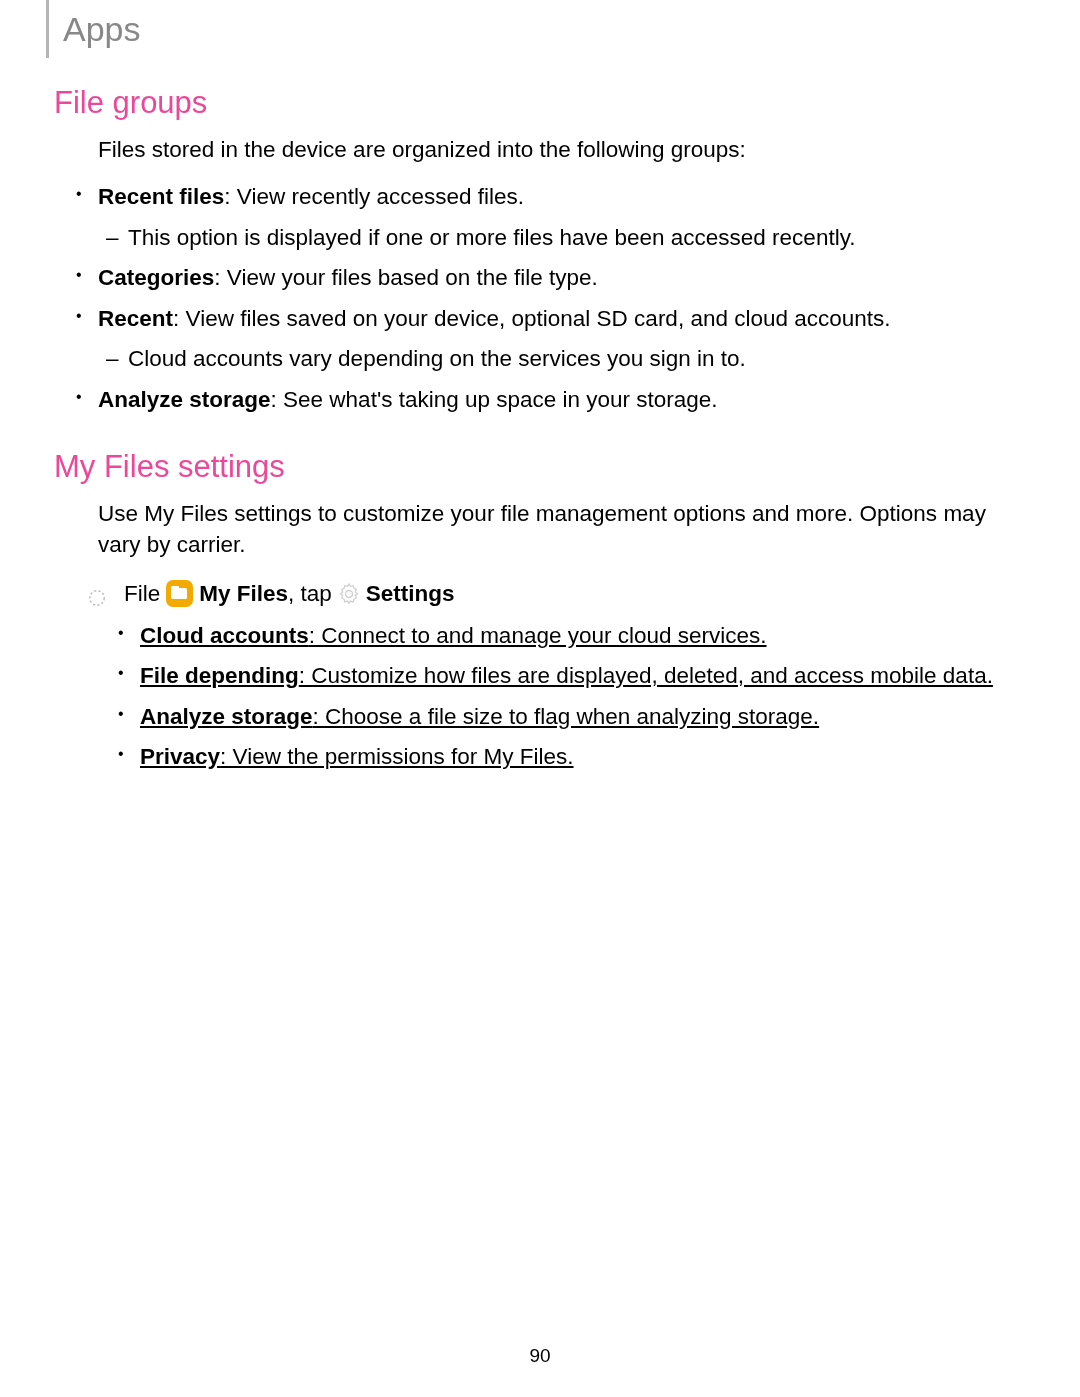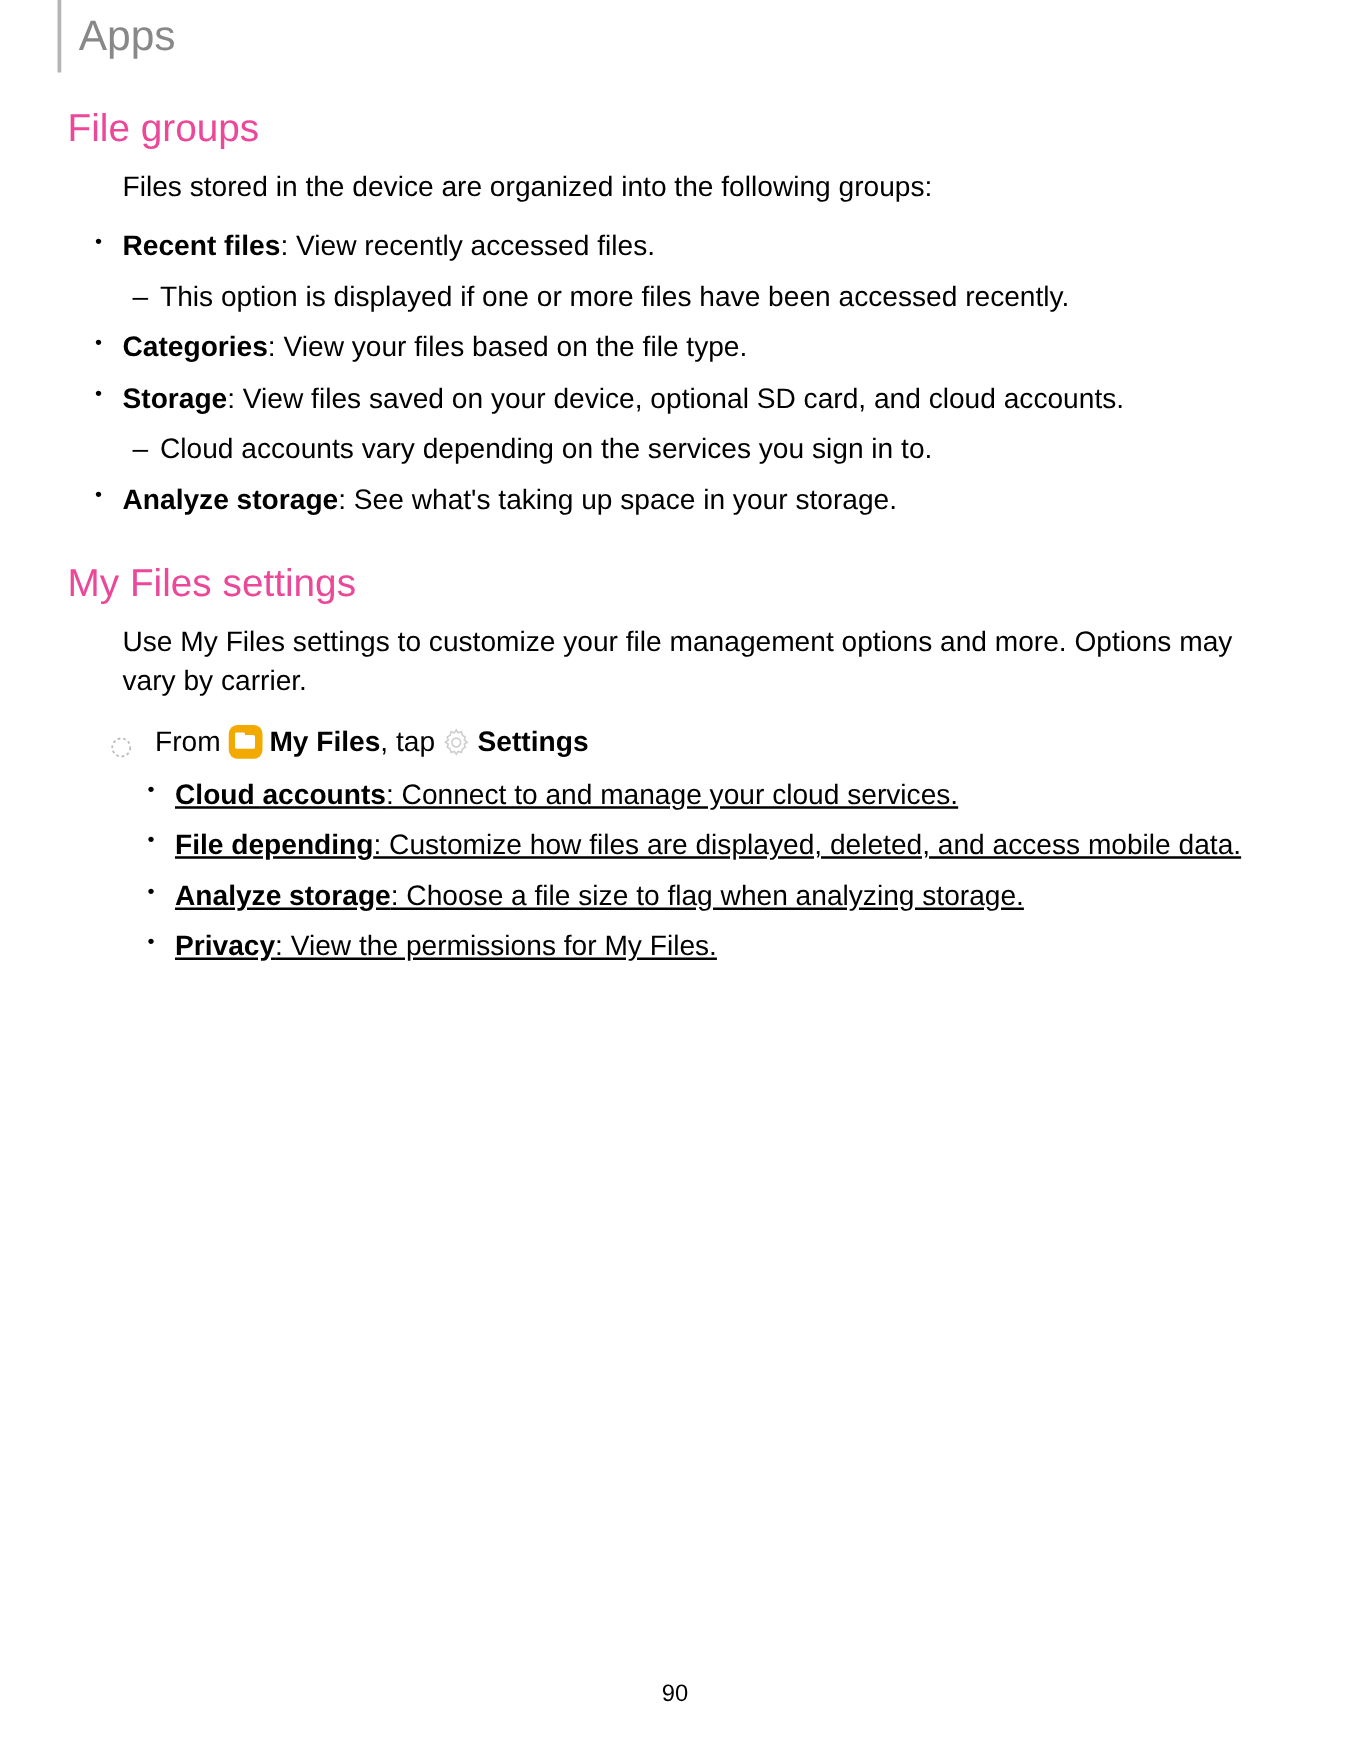--- a/index.html
+++ b/index.html
@@ -218,42 +218,42 @@
     <li>
       <span class="bold">Recent files</span><span>: View recently accessed files.</span>
       <ul class="dash-list">
         <li>This option is displayed if one or more files have been accessed recently.</li>
       </ul>
     </li>
     <li>
       <span class="bold">Categories</span><span>: View your files based on the file type.</span>
     </li>
     <li>
-      <span class="bold">Storage</span><span>: View files saved on your device, optional SD card, and cloud accounts.</span>
+      <span class="bold">Recent</span><span>: View files saved on your device, optional SD card, and cloud accounts.</span>
       <ul class="dash-list">
         <li>Cloud accounts vary depending on the services you sign in to.</li>
       </ul>
     </li>
     <li>
       <span class="bold">Analyze storage</span><span>: See what's taking up space in your storage.</span>
     </li>
   </ul>
 
   <div class="section2">
     <h2>My Files settings</h2>
     <p class="section-intro">Use My Files settings to customize your file management options and more. Options may vary by carrier.</p>
 
     <div class="instruction-row">
       <span class="ring-marker">
         <svg viewBox="0 0 18 18">
             <circle cx="9" cy="9" r="7.2"></circle>
           </svg>
       </span>
       <div class="instruction-text">
-        <span>From</span>
+        <span>File</span>
         <span class="myfiles-icon"></span>
         <span class="bold">My Files</span>
           <span>, tap</span>
         <span class="settings-icon">
           <svg viewBox="0 0 24 24">
             <path d="M12 8.5 a3.5 3.5 0 1 0 0.001 7 a3.5 3.5 0 0 0 -0.001 -7 Z M12 2 l1.5 2.3 l2.6 -0.8 l0.8 2.6 l2.3 1.5 l-0.8 2.6 l2.3 1.5 l-2.3 1.5 l0.8 2.6 l-2.3 1.5 l-0.8 2.6 l-2.6 -0.8 l-1.5 2.3 l-1.5 -2.3 l-2.6 0.8 l-0.8 -2.6 l-2.3 -1.5 l0.8 -2.6 l-2.3 -1.5 l2.3 -1.5 l-0.8 -2.6 l2.3 -1.5 l0.8 -2.6 l2.6 0.8 Z"></path>
           </svg>
         </span>
         <span class="bold">Settings</span>
       </div>

